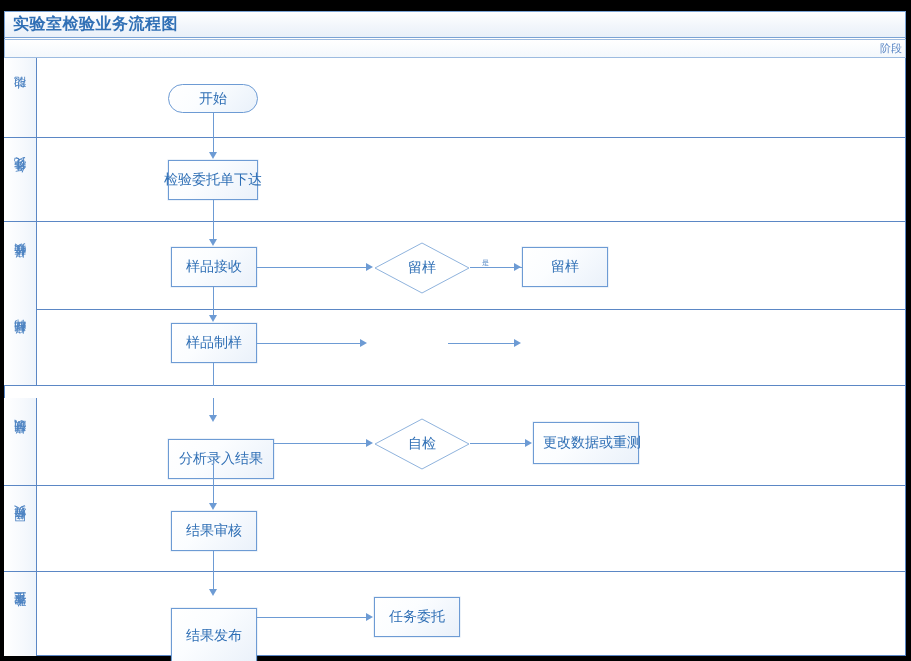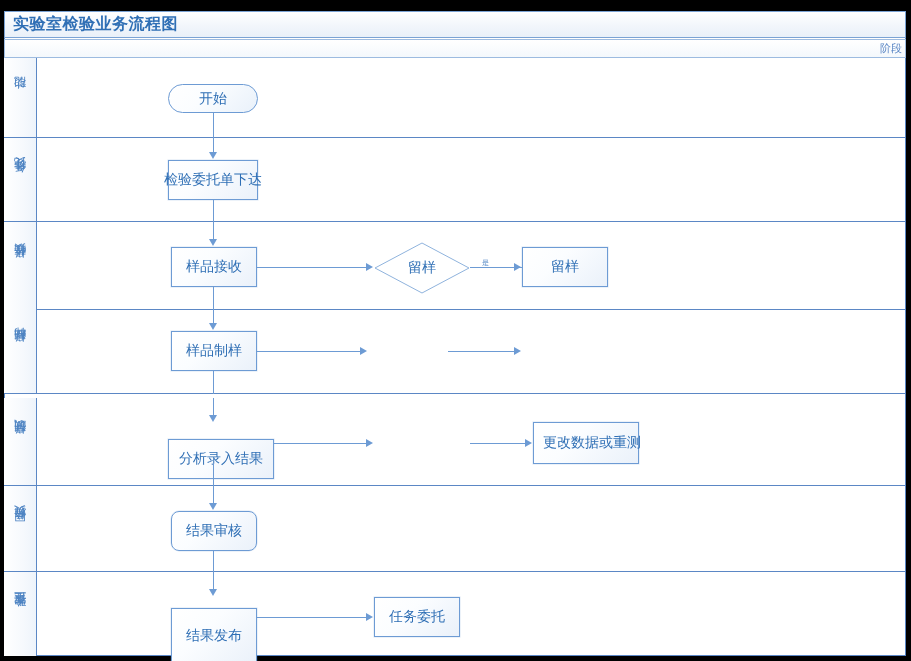--- a/index.html
+++ b/index.html
@@ -256,21 +256,21 @@
         <div class="arrow right" style="left:477px; top:41px;"></div>
 
         <div class="node process" style="left:485px; top:25px; width:86px; height:40px;">
           <span>留样</span>
         </div>
 
         <div class="conn v" style="left:176px; top:65px; height:23px;"></div>
       </div>
     </div>
 
-    <div class="lane" style="top:248px; height:88px;">
+    <div class="lane" style="top:240px; height:88px;">
       <div class="lane-header">
         <span>样品制样</span>
       </div>
       <div class="lane-body">
         <div class="conn v" style="left:176px; top:0px; height:18px;"></div>
         <div class="arrow down" style="left:172px; top:17px;"></div>
 
         <div class="node process" style="left:134px; top:25px; width:86px; height:40px;">
           <span>样品制样</span>
         </div>
@@ -295,41 +295,47 @@
         <div class="conn v" style="left:176px; top:0px; height:18px;"></div>
         <div class="arrow down" style="left:172px; top:17px;"></div>
 
         <div class="node process" style="left:131px; top:25px; width:106px; height:40px;margin-top:16px;">
           <span>分析录入结果</span>
         </div>
 
         <div class="conn h" style="left:237px; top:45px; width:93px;"></div>
         <div class="arrow right" style="left:329px; top:41px;"></div>
 
+        <div class="node decision" style="left:337px; top:20px; width:96px; height:52px;">
+          <svg class="dia-svg" viewBox="0 0 96 52" preserveAspectRatio="none">
+            <polygon points="48,1 95,26 48,51 1,26" fill="#ffffff" stroke="#8fb3dd" stroke-width="1"></polygon>
+          </svg>
+          <span class="dia-label">自检</span>
+        </div>
 
         <div class="conn h" style="left:433px; top:45px; width:56px;"></div>
         <div class="arrow right" style="left:488px; top:41px;"></div>
 
         <div class="node process" style="left:496px; top:24px; width:106px; height:42px;padding-left:12px;">
           <span>更改数据或重测</span>
         </div>
 
         <div class="conn v" style="left:176px; top:65px; height:23px;"></div>
       </div>
     </div>
 
     <div class="lane" style="top:428px; height:86px;">
       <div class="lane-header">
         <span>同位分析员</span>
       </div>
       <div class="lane-body">
         <div class="conn v" style="left:176px; top:0px; height:18px;"></div>
         <div class="arrow down" style="left:172px; top:17px;"></div>
 
-        <div class="node process" style="left:134px; top:25px; width:86px; height:40px;border-radius:8px;">
+        <div class="node process" style="left:134px; top:25px; width:86px; height:40px;">
           <span>结果审核</span>
         </div>
 
         <div class="conn v" style="left:176px; top:65px; height:21px;"></div>
       </div>
     </div>
 
     <div class="lane" style="top:514px; height:84px;">
       <div class="lane-header">
         <span>实验室主任</span>

